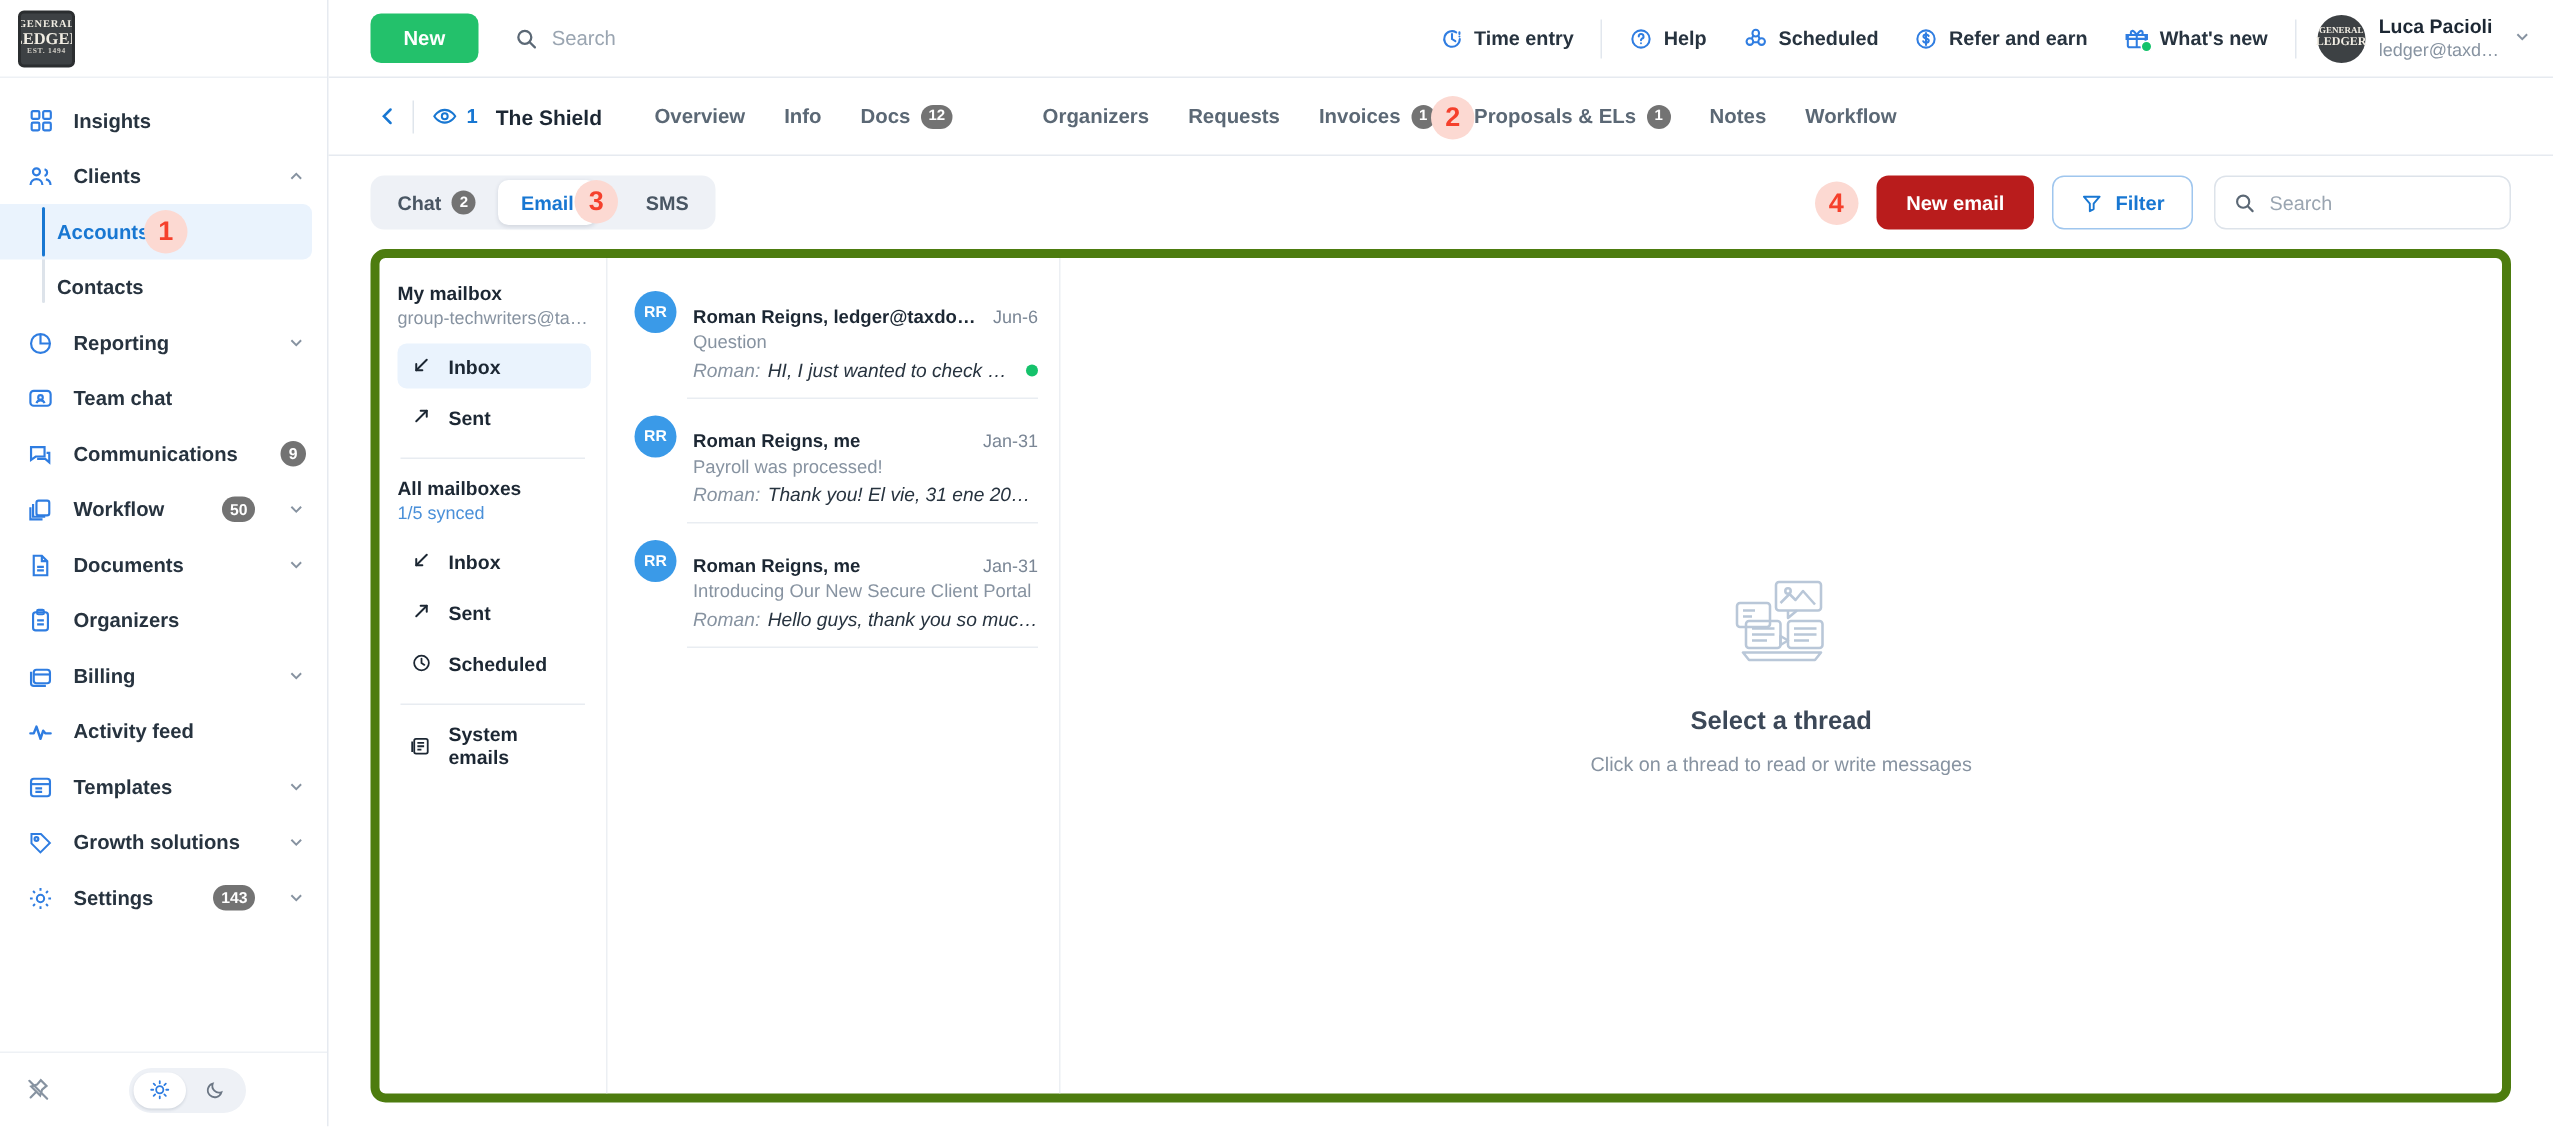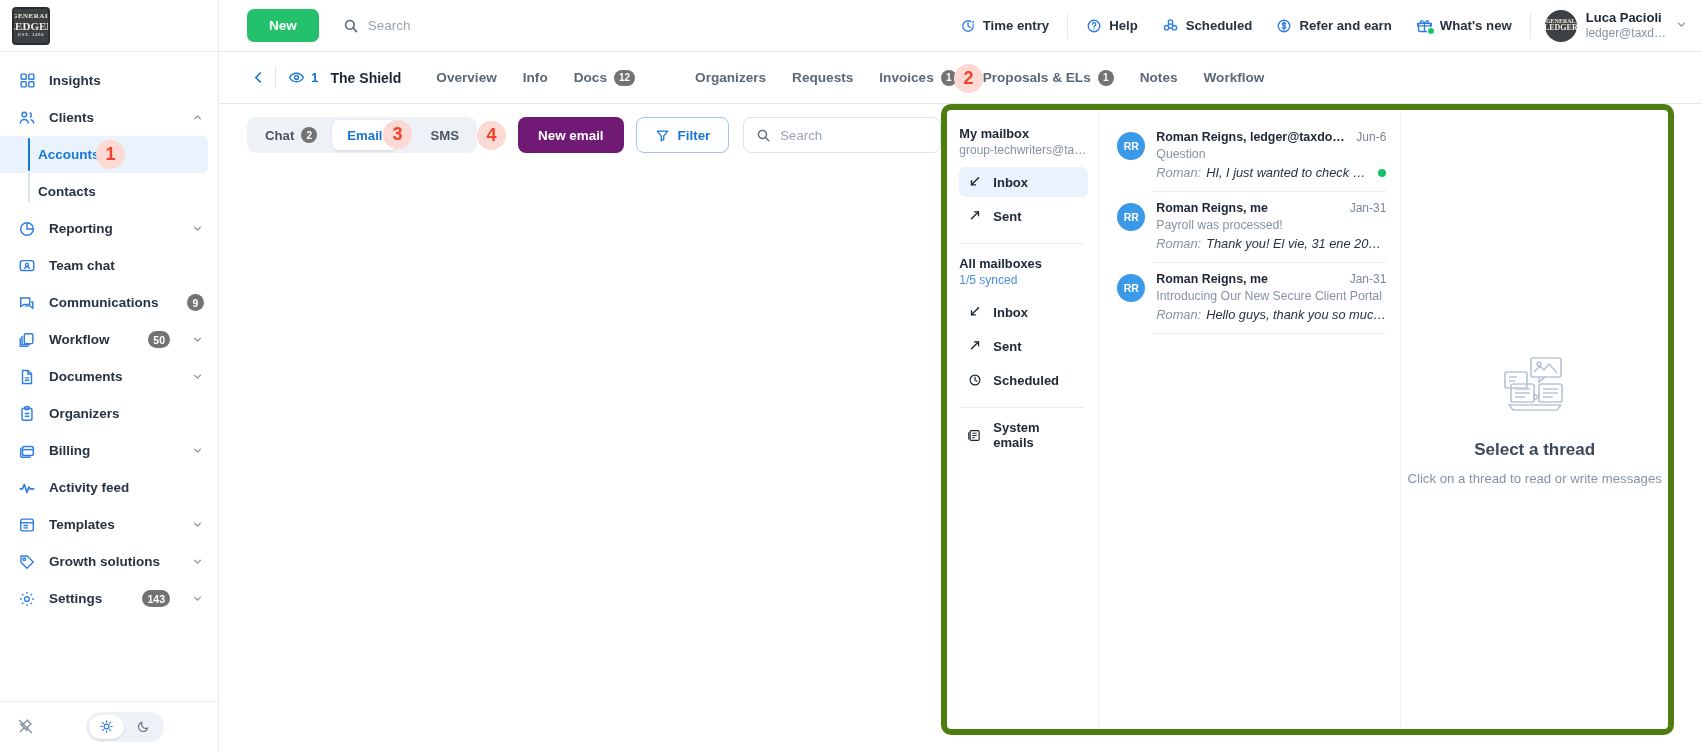--- a/index.html
+++ b/index.html
@@ -133,34 +133,34 @@
     font-size: 13.6px; color:#5b6875; font-weight: 600; padding: 0 13px;
     height: 52px; display:flex; align-items:center; gap:7px; cursor:pointer; position:relative; white-space:nowrap;
   }
   .tab.active { color:#17212b; font-weight: 700; }
   .tab.active::after {
     content:""; position:absolute; left: 6px; right: 6px; bottom: 0; height: 3px; background:#1877d2; border-radius:2px 2px 0 0;
   }
   .tab .badge { height:16px; min-width:16px; font-size:10px; }
 
   
-  .content { flex: 1; display: flex; padding: 0 28px 0 28px; min-height:0; }
+  .content { flex: 1; display: flex; flex-direction: column; padding: 0 28px 0 28px; min-height:0; }
   .toolbar { height: 62px; display:flex; align-items:center; gap: 0; }
   .seg {
     background: #eef1f6; border-radius: 9px; height: 36px; display:flex; align-items:center; padding: 3px; position:relative;
   }
   .seg-btn {
     height: 30px; padding: 0 15px; border-radius: 7px; font-size: 13.2px; font-weight: 600;
     color:#495663; display:flex; align-items:center; gap:7px; cursor:pointer; position:relative;
   }
   .seg-btn.active { background:#fff; color:#1877d2; box-shadow: 0 1px 3px rgba(20,40,70,.13); }
   .seg-btn .badge { height:16px; min-width:16px; font-size:10px; }
   .tb-spacer { flex:1; }
   .btn-primary {
-    background:#701a75; color:#fff; border:none; border-radius:8px; height:36px; padding: 0 20px;
+    background:#b91c1c; color:#fff; border:none; border-radius:8px; height:36px; padding: 0 20px;
     font-size:13.4px; font-weight:700; cursor:pointer; display:flex;align-items:center;justify-content:center;
   }
   .btn-outline {
     background:#fff; color:#1877d2; border:1.3px solid #9fc6ee; border-radius:8px; height:36px; padding:0 18px;
     font-size:13.4px; font-weight:700; cursor:pointer; display:flex;align-items:center; gap:8px; margin-left: 12px;
   }
   .search-box {
     margin-left: 14px; height: 36px; width: 198px; border:1px solid #dde3ea; border-radius: 8px;
     display:flex; align-items:center; gap:9px; padding: 0 12px; background:#fff; cursor:text;
   }
@@ -192,21 +192,21 @@
   .thread + .thread::before {
     content:""; position:absolute; left: 53px; right: 14px; top: 0; height:1px; background:#e9edf2;
   }
   .th-avatar {
     width: 28px; height:28px; border-radius:50%; background:#3a9ae8; color:#fff;
     font-size: 10.5px; font-weight:700; display:flex;align-items:center;justify-content:center; flex:0 0 28px; margin-top:2px;
   }
   .th-body { flex:1; min-width:0; }
   .th-top { display:flex; align-items:baseline; gap:8px; }
   .th-from { font-size: 12.4px; font-weight:700; color:#1c2733; white-space:nowrap; overflow:hidden; text-overflow:ellipsis; flex:1; }
-  .th-date { font-size: 12px; color:#7a8695; white-space:nowrap; }
+  .th-date { font-size: 12px; color:#7a8695; white-space:nowrap;margin-top:12px; }
   .th-subj { font-size: 12.3px; color:#8793a1; margin-top: 3px; white-space:nowrap; overflow:hidden; text-overflow:ellipsis; }
   .th-prev { font-size: 12.8px; margin-top: 4px; display:flex; align-items:center; gap:5px; white-space:nowrap; overflow:hidden;font-style:italic;}
   .th-prev .who { color:#8793a1; }
   .th-prev .txt { color:#27333f; overflow:hidden; text-overflow:ellipsis; }
   .unread-dot { width: 8px; height:8px; border-radius:50%; background:#15c26b; flex:0 0 8px; margin-left: 2px; }
 
   .reader { flex:1; display:flex; flex-direction:column; align-items:center; justify-content:center; gap: 0; }
   .empty-ico { color:#b9c7d8; margin-bottom: 22px; }
   .empty-title { font-size: 17px; font-weight: 700; color:#3c4858; }
   .empty-sub { font-size: 13.2px; color:#8793a1; margin-top: 11px; }

